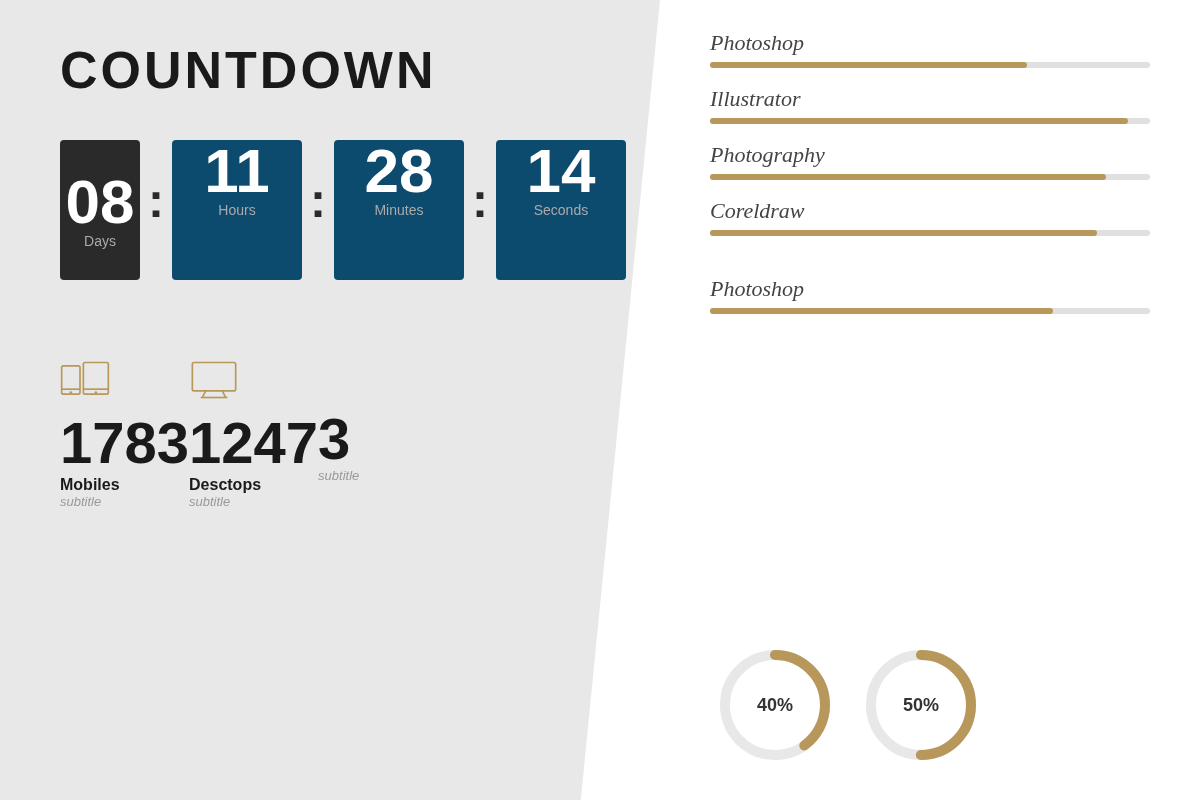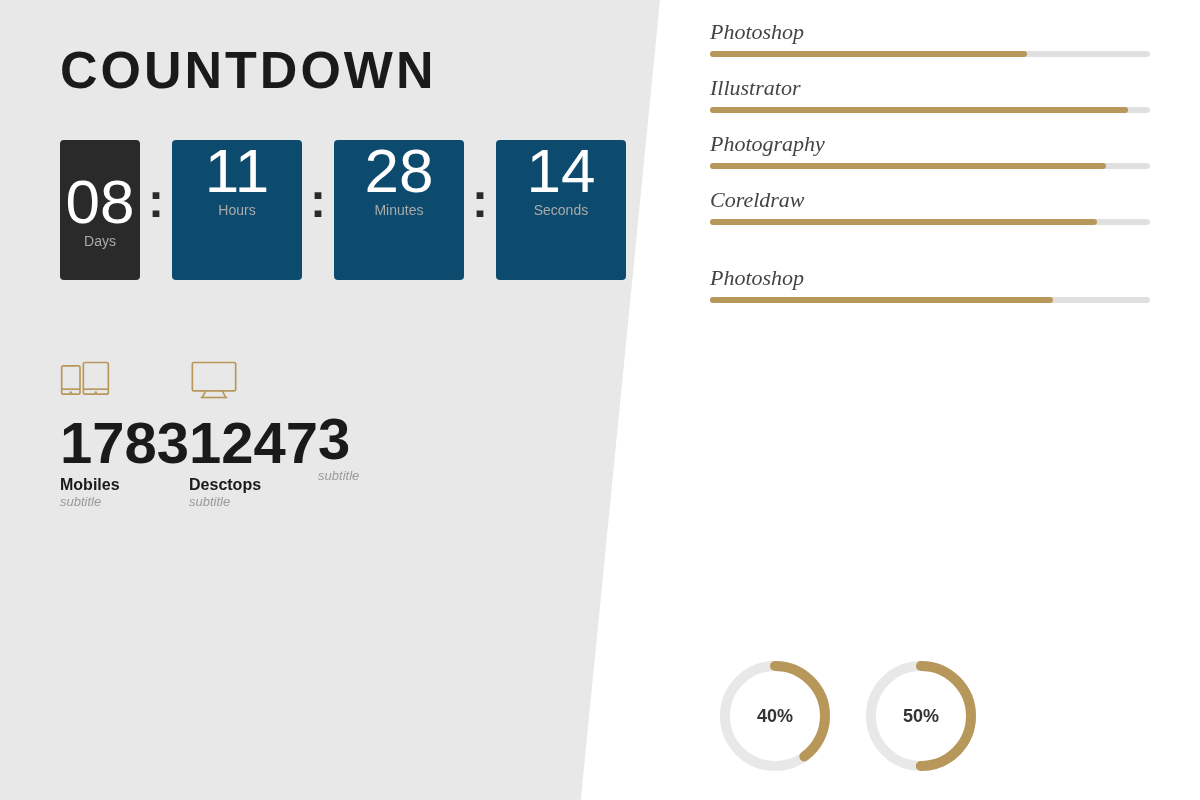--- a/index.html
+++ b/index.html
@@ -60,21 +60,21 @@
       flex-direction: column;
       align-items: center;
       justify-content: center;
       border-radius: 4px;
       flex-shrink: 0;
       overflow: hidden;
     }
 
     .timer-number {
       font-family: Arial, Helvetica, sans-serif;
-      font-weight: 400;
+      font-weight: 700;
       font-size: 62px;
       line-height: 1;
       color: white;
     }
 
     .timer-label {
       font-family: Arial, Helvetica, sans-serif;
       font-size: 14px;
       color: #aaa;
     }
@@ -136,21 +136,21 @@
 
     
     .stat-item-partial .stat-number {
       font-size: 58px;
     }
 
     
     .right-panel {
       flex: 1;
       background: white;
-      padding: 19px 50px;
+      padding: 30px 50px;
       display: flex;
       flex-direction: column;
       justify-content: space-between;
     }
 
     .skills-section {
       flex: 1;
     }
 
     .skill-item {

